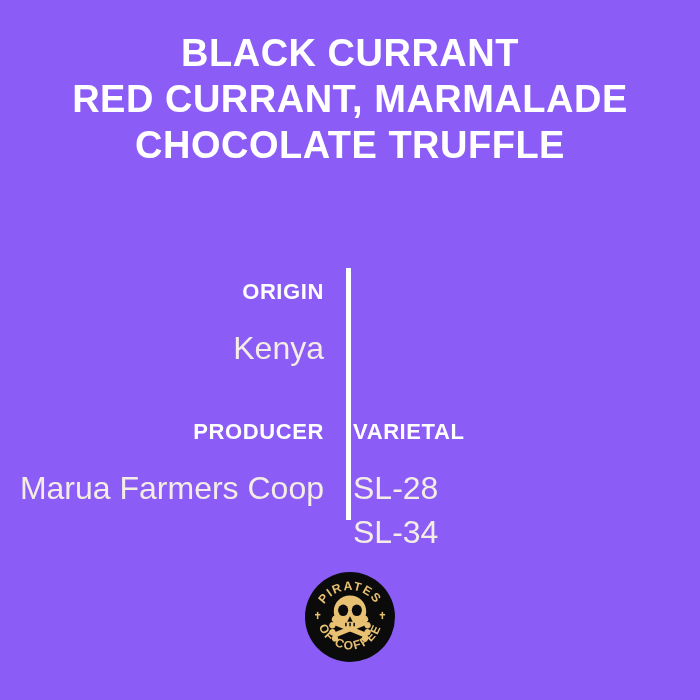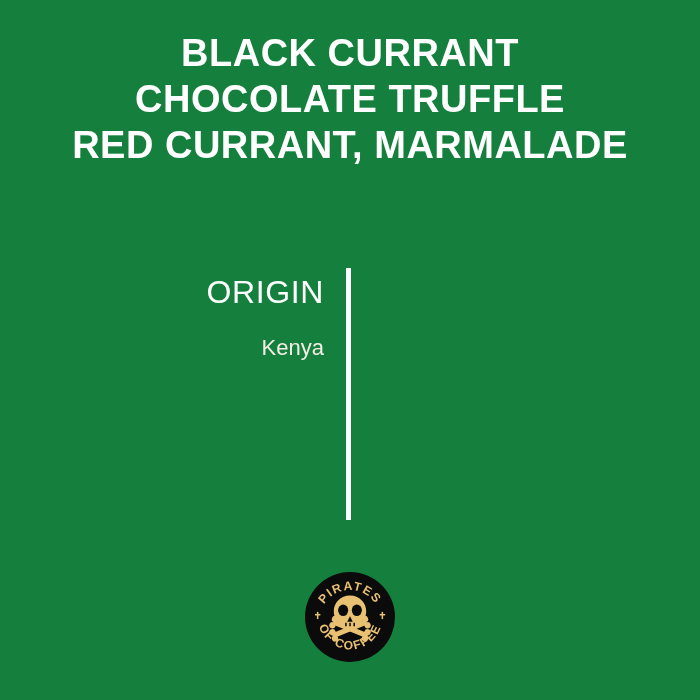--- a/index.html
+++ b/index.html
@@ -13,21 +13,21 @@
     overflow: hidden;
     background: #8B4D08;
     font-family: "Liberation Sans", sans-serif;
     -webkit-font-smoothing: antialiased;
   }
 
   .label-card {
     position: relative;
     width: 700px;
     height: 700px;
-    background: #15803d;
+    background: #8b5cf6;
     box-sizing: border-box;
   }
 
   
   .tasting-notes {
     position: absolute;
     top: 30px;
     left: 0;
     width: 700px;
     text-align: center;
@@ -78,30 +78,30 @@
     text-align: right;
   }
   .spec-cell.right {
     width: 376px;
     padding-left: 29px;
     text-align: left;
   }
   .spec-label {
     display: block;
     color: #FFFFFF;
-    font-size: 32px;
-    font-weight: 400;
+    font-size: 22px;
+    font-weight: 700;
     letter-spacing: 0.6px;
     line-height: 32px;
     text-transform: uppercase;
   }
   .spec-value {
     display: block;
     color: #F3EDE6;
-    font-size: 22px;
+    font-size: 32px;
     font-weight: 300;
     line-height: 44px;
     margin-top: 18px;
   }
   .spec-value + .spec-value {
     margin-top: 0;
   }
 
   
   .brand-logo {
@@ -117,35 +117,46 @@
     height: 90px;
   }
 </style>
 </head>
 <body>
 
 <div class="label-card">
 
   <div class="tasting-notes">
     <span class="note-line">BLACK CURRANT</span>
+    <span class="note-line">RED CURRANT, MARMALADE</span>
     <span class="note-line">CHOCOLATE TRUFFLE</span>
-    <span class="note-line">RED CURRANT, MARMALADE</span>
   </div>
 
   <div class="spec-grid">
 
     <div class="spec-divider"></div>
 
     <div class="spec-row row-1">
       <div class="spec-cell left">
         <span class="spec-label">ORIGIN</span>
         <span class="spec-value">Kenya</span>
       </div>
     </div>
 
+    <div class="spec-row row-2">
+      <div class="spec-cell left">
+        <span class="spec-label">PRODUCER</span>
+        <span class="spec-value">Marua Farmers Coop</span>
+      </div>
+      <div class="spec-cell right">
+        <span class="spec-label">VARIETAL</span>
+        <span class="spec-value">SL-28</span>
+        <span class="spec-value">SL-34</span>
+      </div>
+    </div>
 
   </div>
 
   <div class="brand-logo">
     <svg viewBox="0 0 100 100" xmlns="http://www.w3.org/2000/svg" aria-hidden="true">
       <defs>
         <path id="arcTop" d="M 16,54 A 34,34 0 0 1 84,54" fill="none"></path>
         <path id="arcBottom" d="M 14,50 A 36,36 0 0 0 86,50" fill="none"></path>
       </defs>
 

